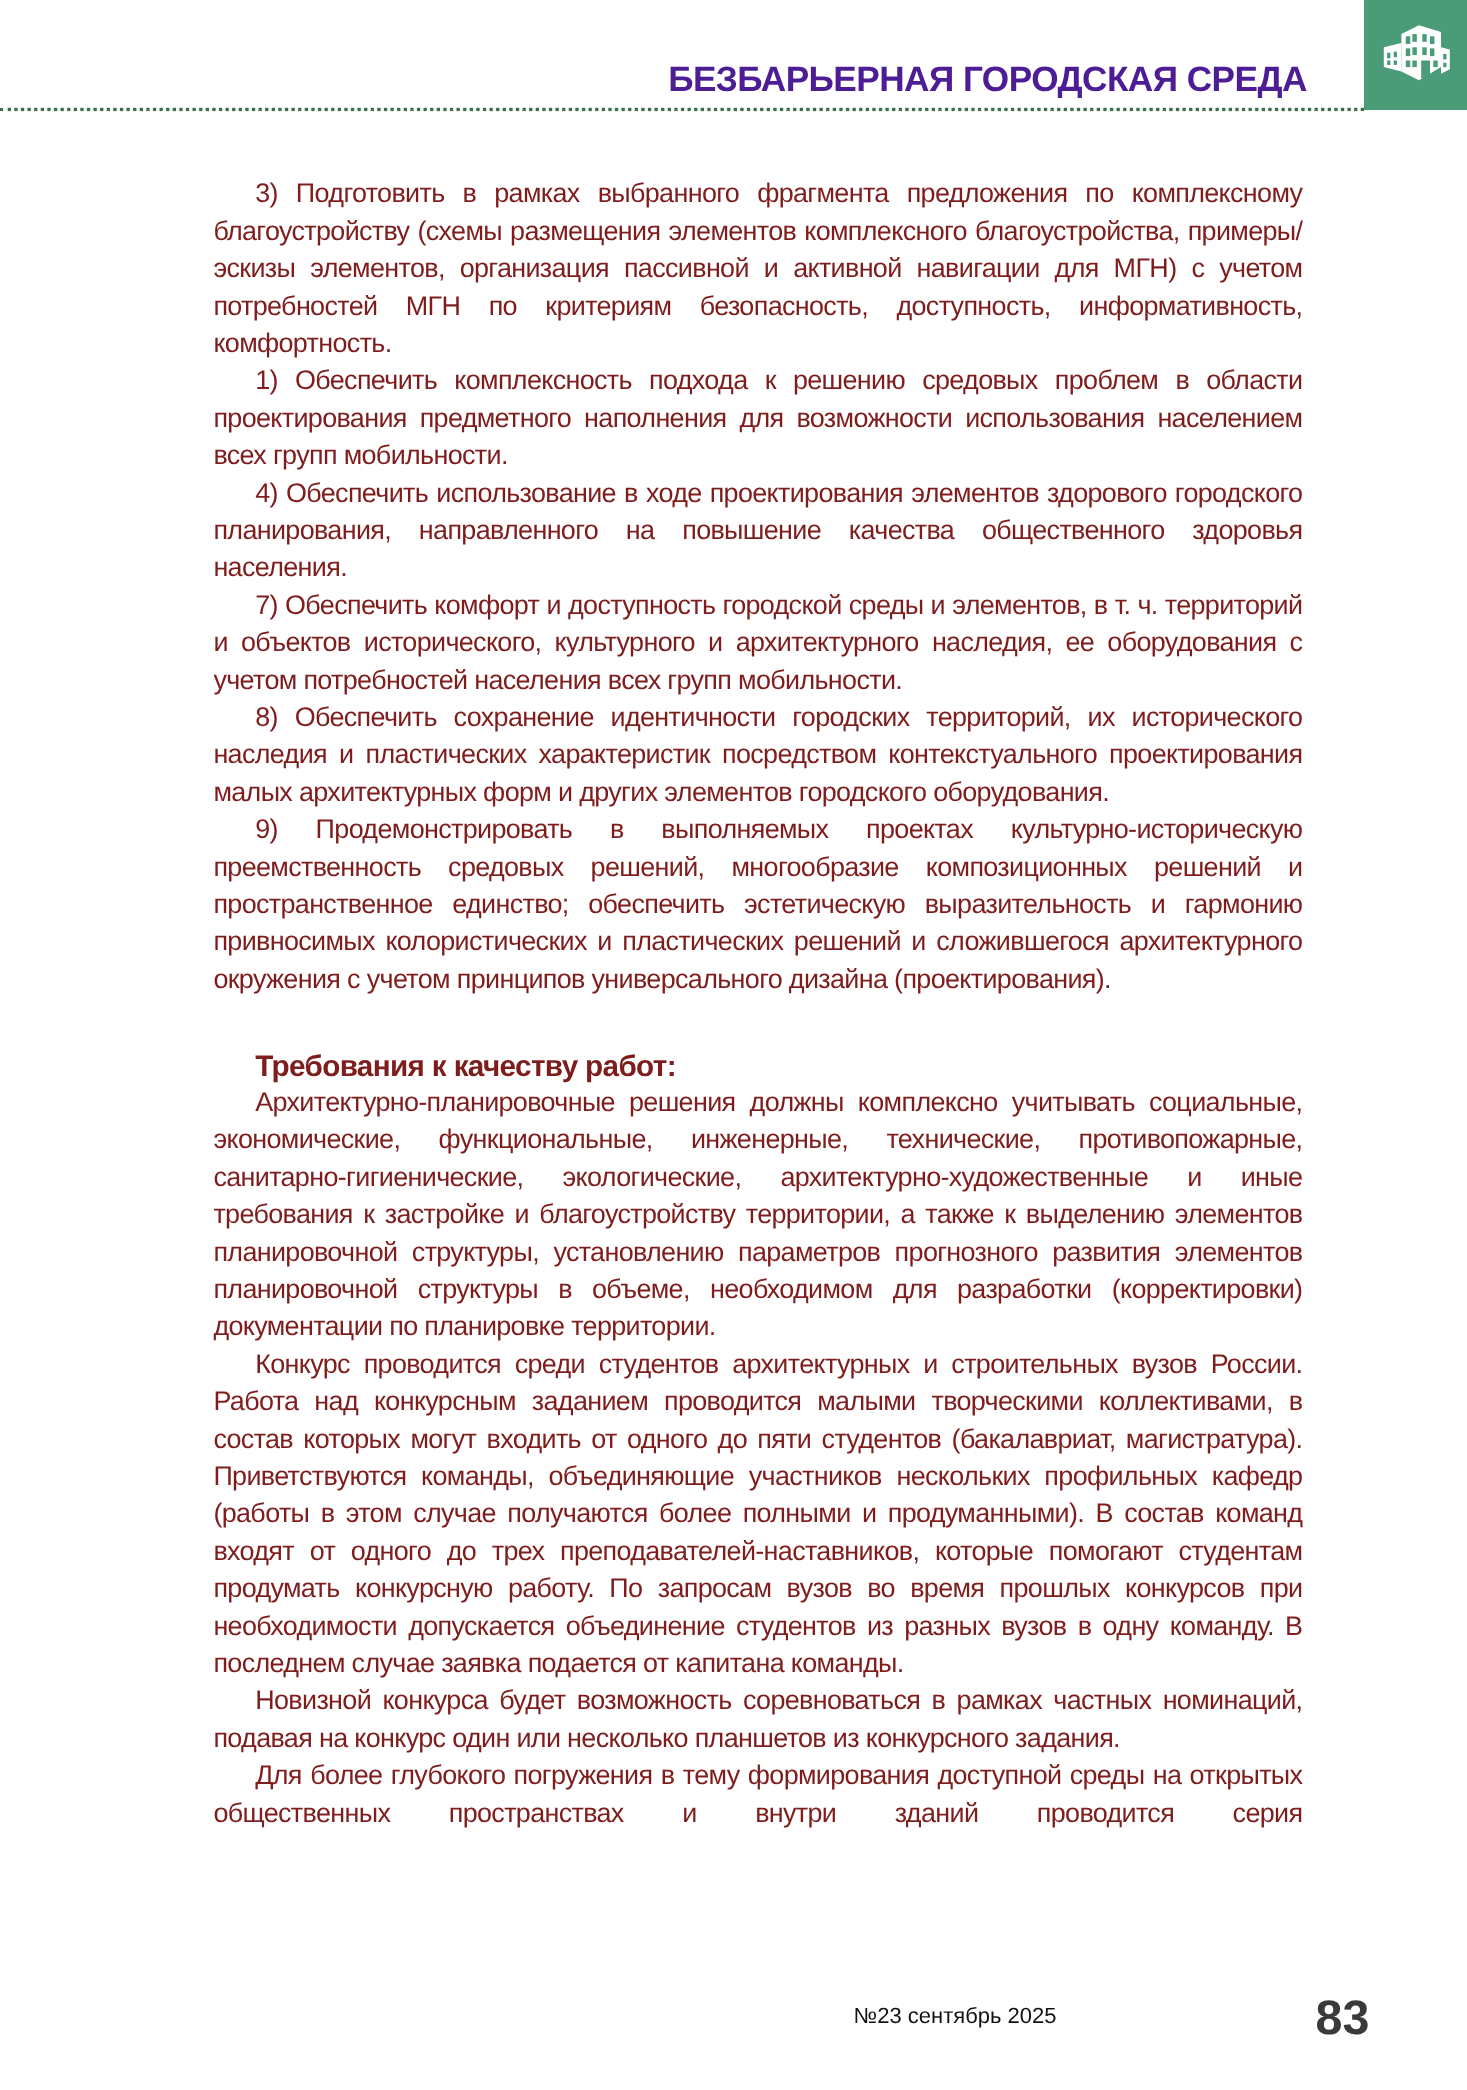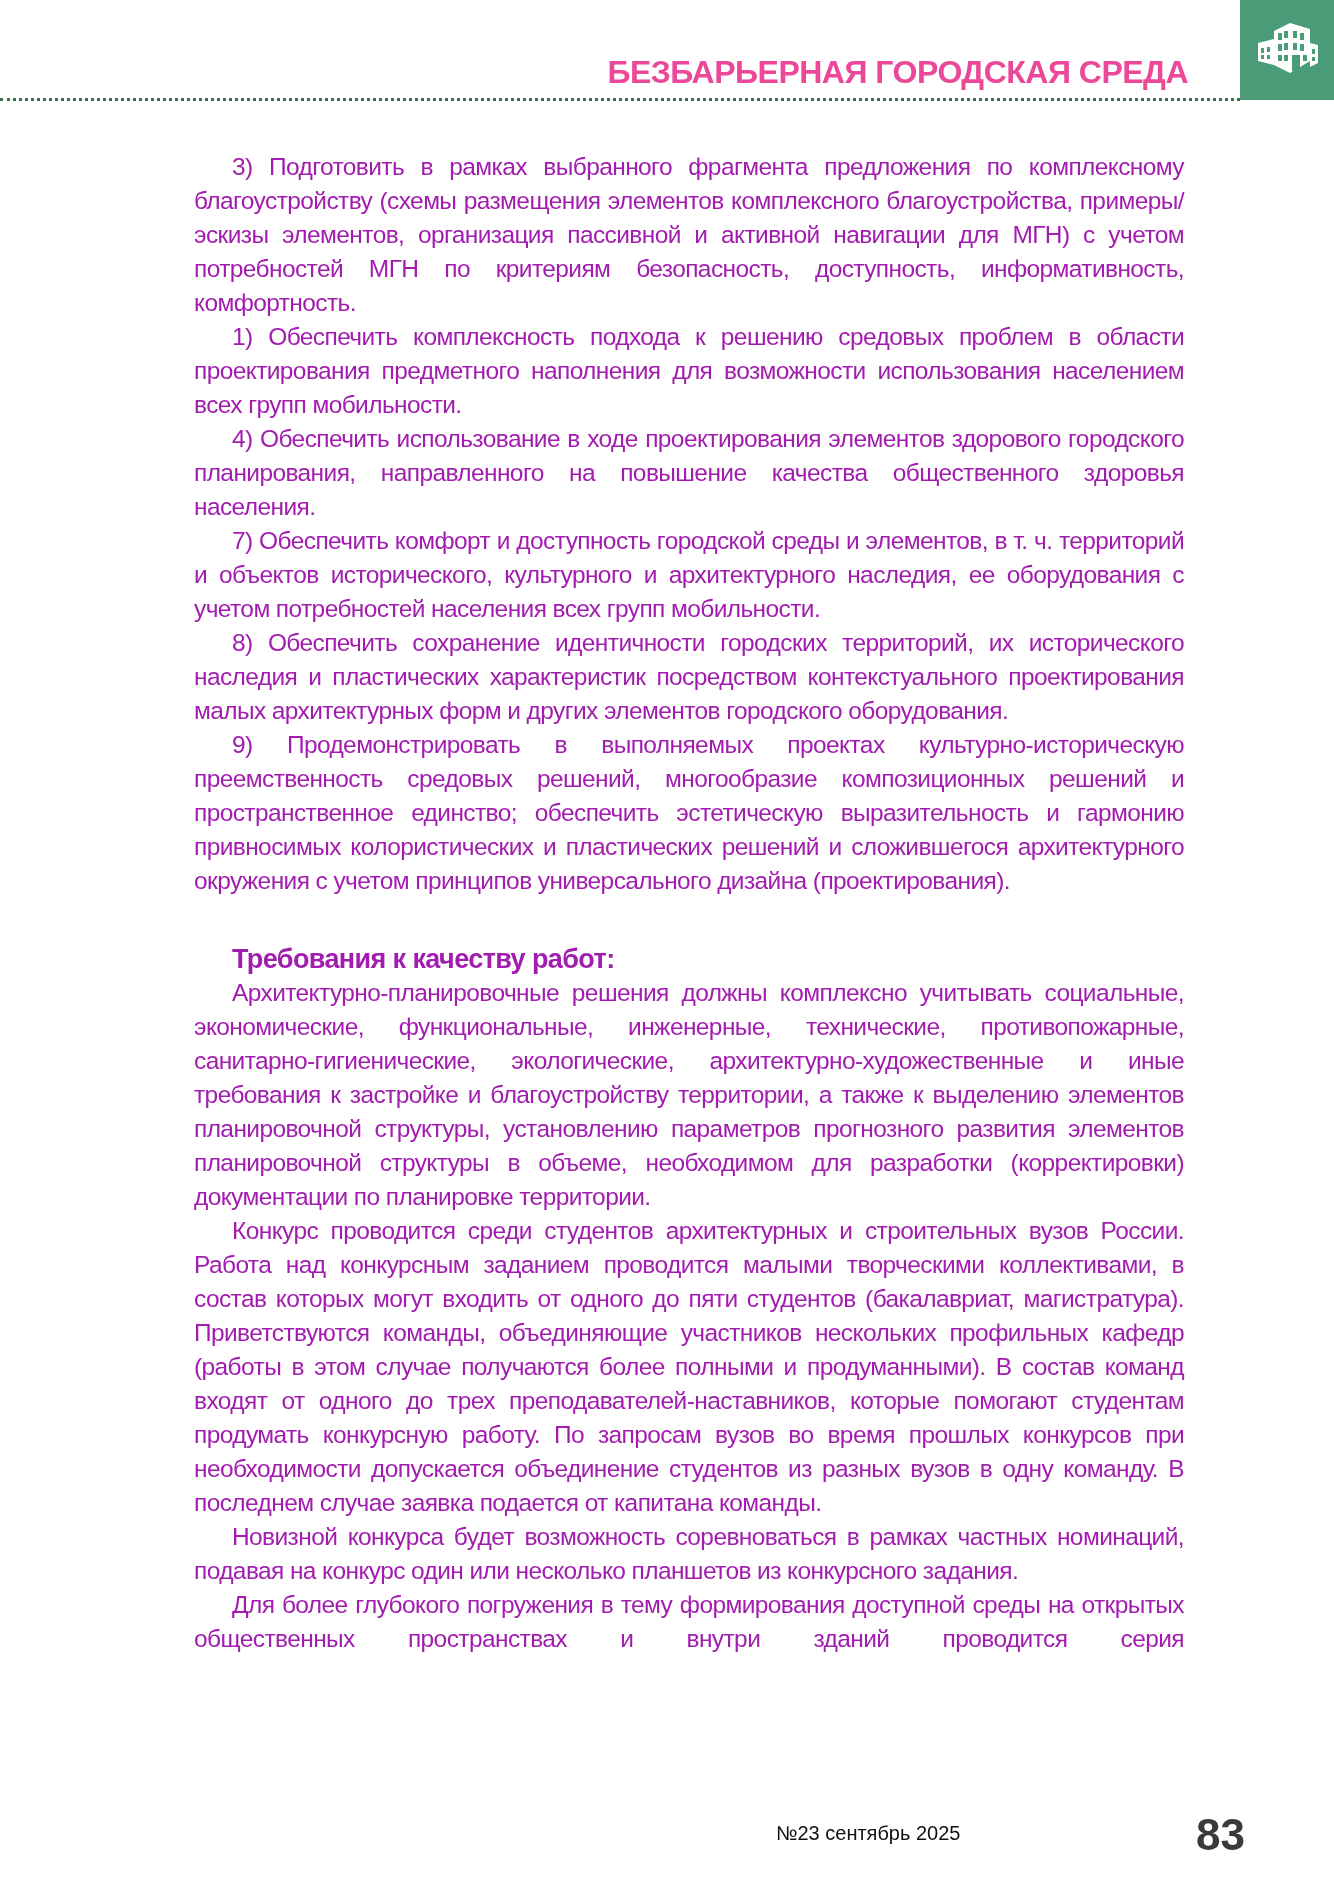--- a/index.html
+++ b/index.html
@@ -1,36 +1,36 @@
 <!DOCTYPE html>
 <html><head>
 <meta charset="utf-8">
 <style>
   html, body { margin: 0; padding: 0; background: #ffffff; }
   body { width: 1334px; height: 1900px; position: relative; overflow: hidden; font-family: "Liberation Sans", sans-serif; color: #111; }
 
   .header-title {
     position: absolute; left: 600px; top: 54px; width: 588px; text-align: right;
     font-family: "Liberation Sans", sans-serif; font-weight: 700; font-size: 32px;
-    letter-spacing: -0.5px; color: #ec4899; white-space: nowrap;
+    letter-spacing: -0.5px; color: #4c1d95; white-space: nowrap;
   }
   .header-rule {
     position: absolute; left: 0; top: 98px; width: 1240px; height: 0;
     border-top: 3px dotted #3b6e4b;
   }
   .logo-box {
     position: absolute; left: 1240px; top: 0; width: 94px; height: 100px;
     background: #4a9b78; display: flex; align-items: center; justify-content: center;
   }
   .logo-box svg { width: 66px; height: 58px; }
 
   .content {
-    position: absolute; left: 194px; top: 150px; width: 990px;
+    position: absolute; left: 194px; top: 160px; width: 990px;
     font-family: "Liberation Sans", sans-serif; font-size: 24.5px; line-height: 34px;
-    letter-spacing: -0.6px; color: #a21caf;
+    letter-spacing: -0.6px; color: #7f1d1d;
   }
   .para { margin: 0; text-indent: 38px; text-align: justify; text-align-last: left; }
   .section-heading {
     margin: 44px 0 0 0; text-indent: 38px; font-weight: 700; font-size: 27px;
     letter-spacing: -0.6px;
   }
 
   .footer-issue {
     position: absolute; left: 752px; top: 1822px; font-size: 20px; color: #111;
     font-family: "Liberation Sans", sans-serif; white-space: nowrap; margin-left: 24px;

